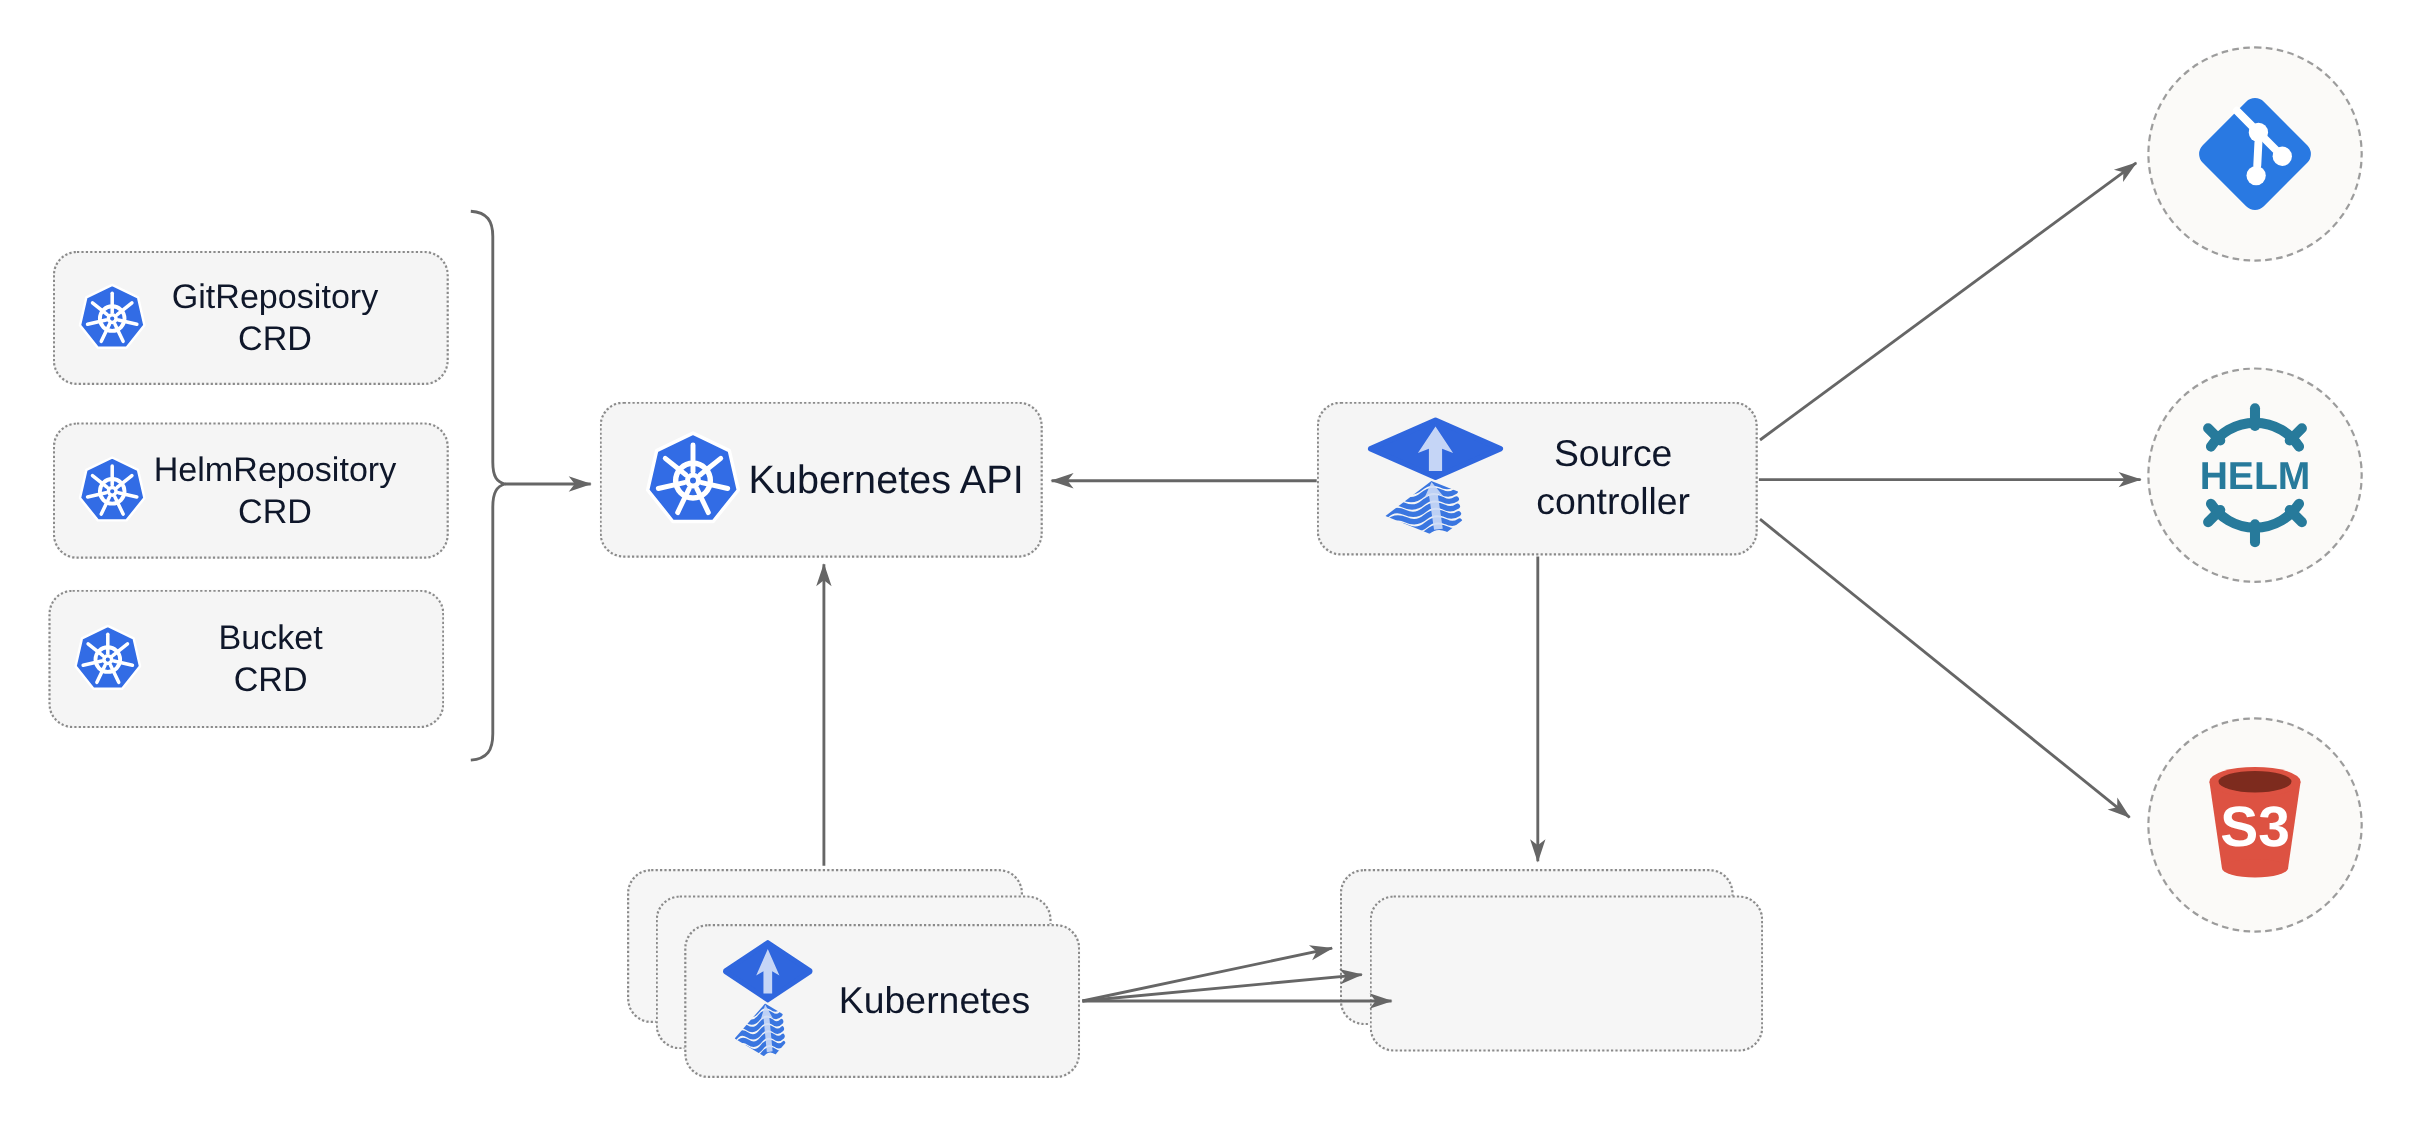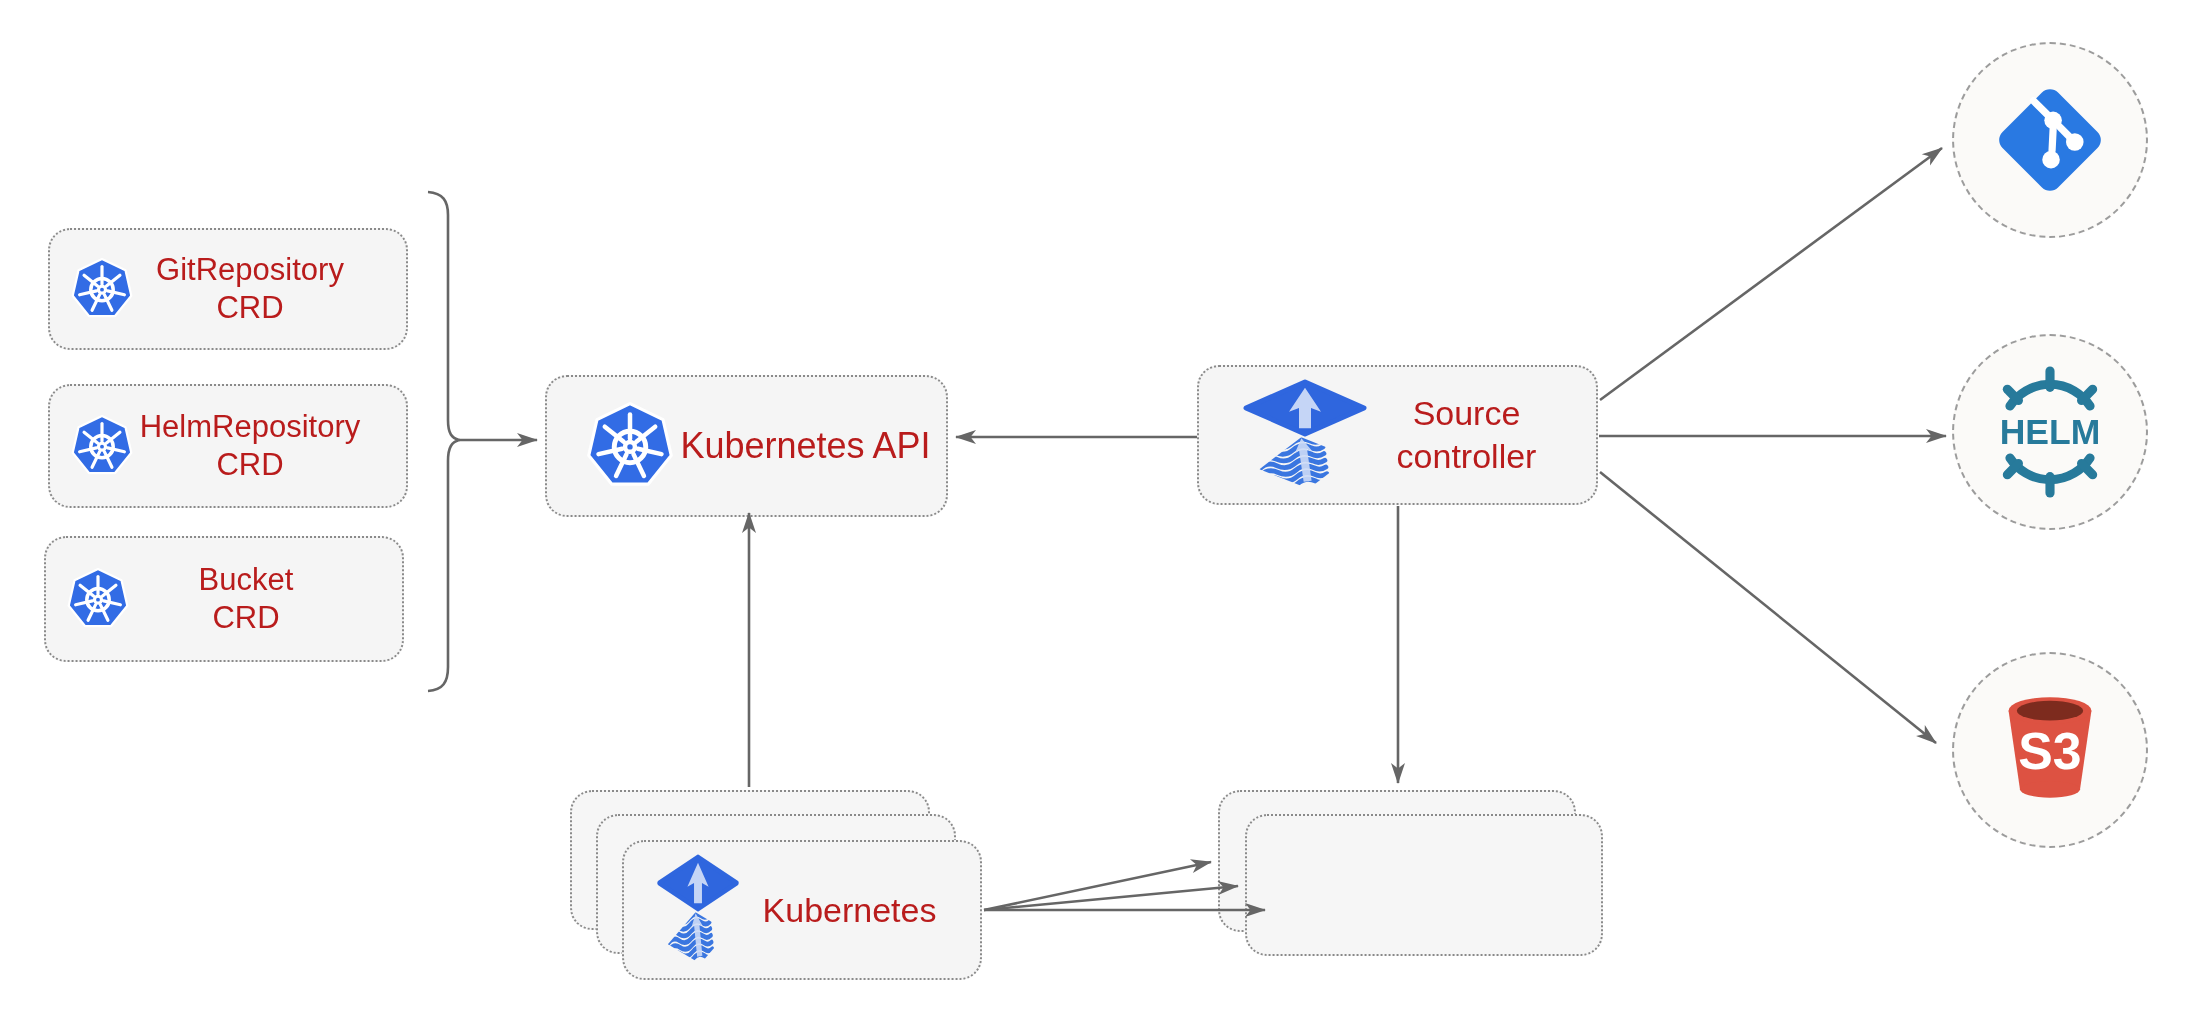--- a/index.html
+++ b/index.html
@@ -1,20 +1,20 @@
 <!DOCTYPE html>
 <html><head>
 <meta charset="utf-8">
 <style>
   html,body { margin:0; padding:0; background:#ffffff; }
   .canvas {
     position:relative; width:2196px; height:1030px;
     background:#ffffff; overflow:hidden;
     font-family:"Liberation Sans", sans-serif;
-    color:#b91c1c;
+    color:#0f172a;
   }
   .node {
     position:absolute; box-sizing:border-box;
     background:#f5f5f5; border:2.5px dotted #8a8a8a; border-radius:22px;
     display:flex; align-items:center;
   }
   .stack-back {
     position:absolute; box-sizing:border-box;
     background:#f6f6f6; border:2.5px dotted #8a8a8a; border-radius:22px;
   }
@@ -102,21 +102,21 @@
   <div class="node" style="left:44px; top:536px; width:360px; height:126px;align-items:center;">
     <svg class="icon" style="margin-left:20px;" width="64" height="64" viewBox="0 0 100 100">
         <use href="#sym-k8s"></use>
       </svg>
     <div class="label crd-label">
       <span class="ln">Bucket</span>
       <span class="ln">CRD</span>
     </div>
   </div>
 
-  <div class="node" style="left:545px; top:375px; width:403px; height:142px;">
+  <div class="node" style="left:545px; top:365px; width:403px; height:142px;">
     <svg class="icon" style="margin-left:38px;" width="90" height="90" viewBox="0 0 100 100">
         <use href="#sym-k8s"></use>
       </svg>
     <div class="label k8s-label">Kubernetes API</div>
   </div>
 
   <div class="node" style="left:1197px; top:365px; width:401px; height:140px;">
     <svg class="icon" style="margin-left:44px;" width="124" height="112" viewBox="0 0 124 116" preserveAspectRatio="none">
         <use href="#sym-flux"></use>
       </svg>

